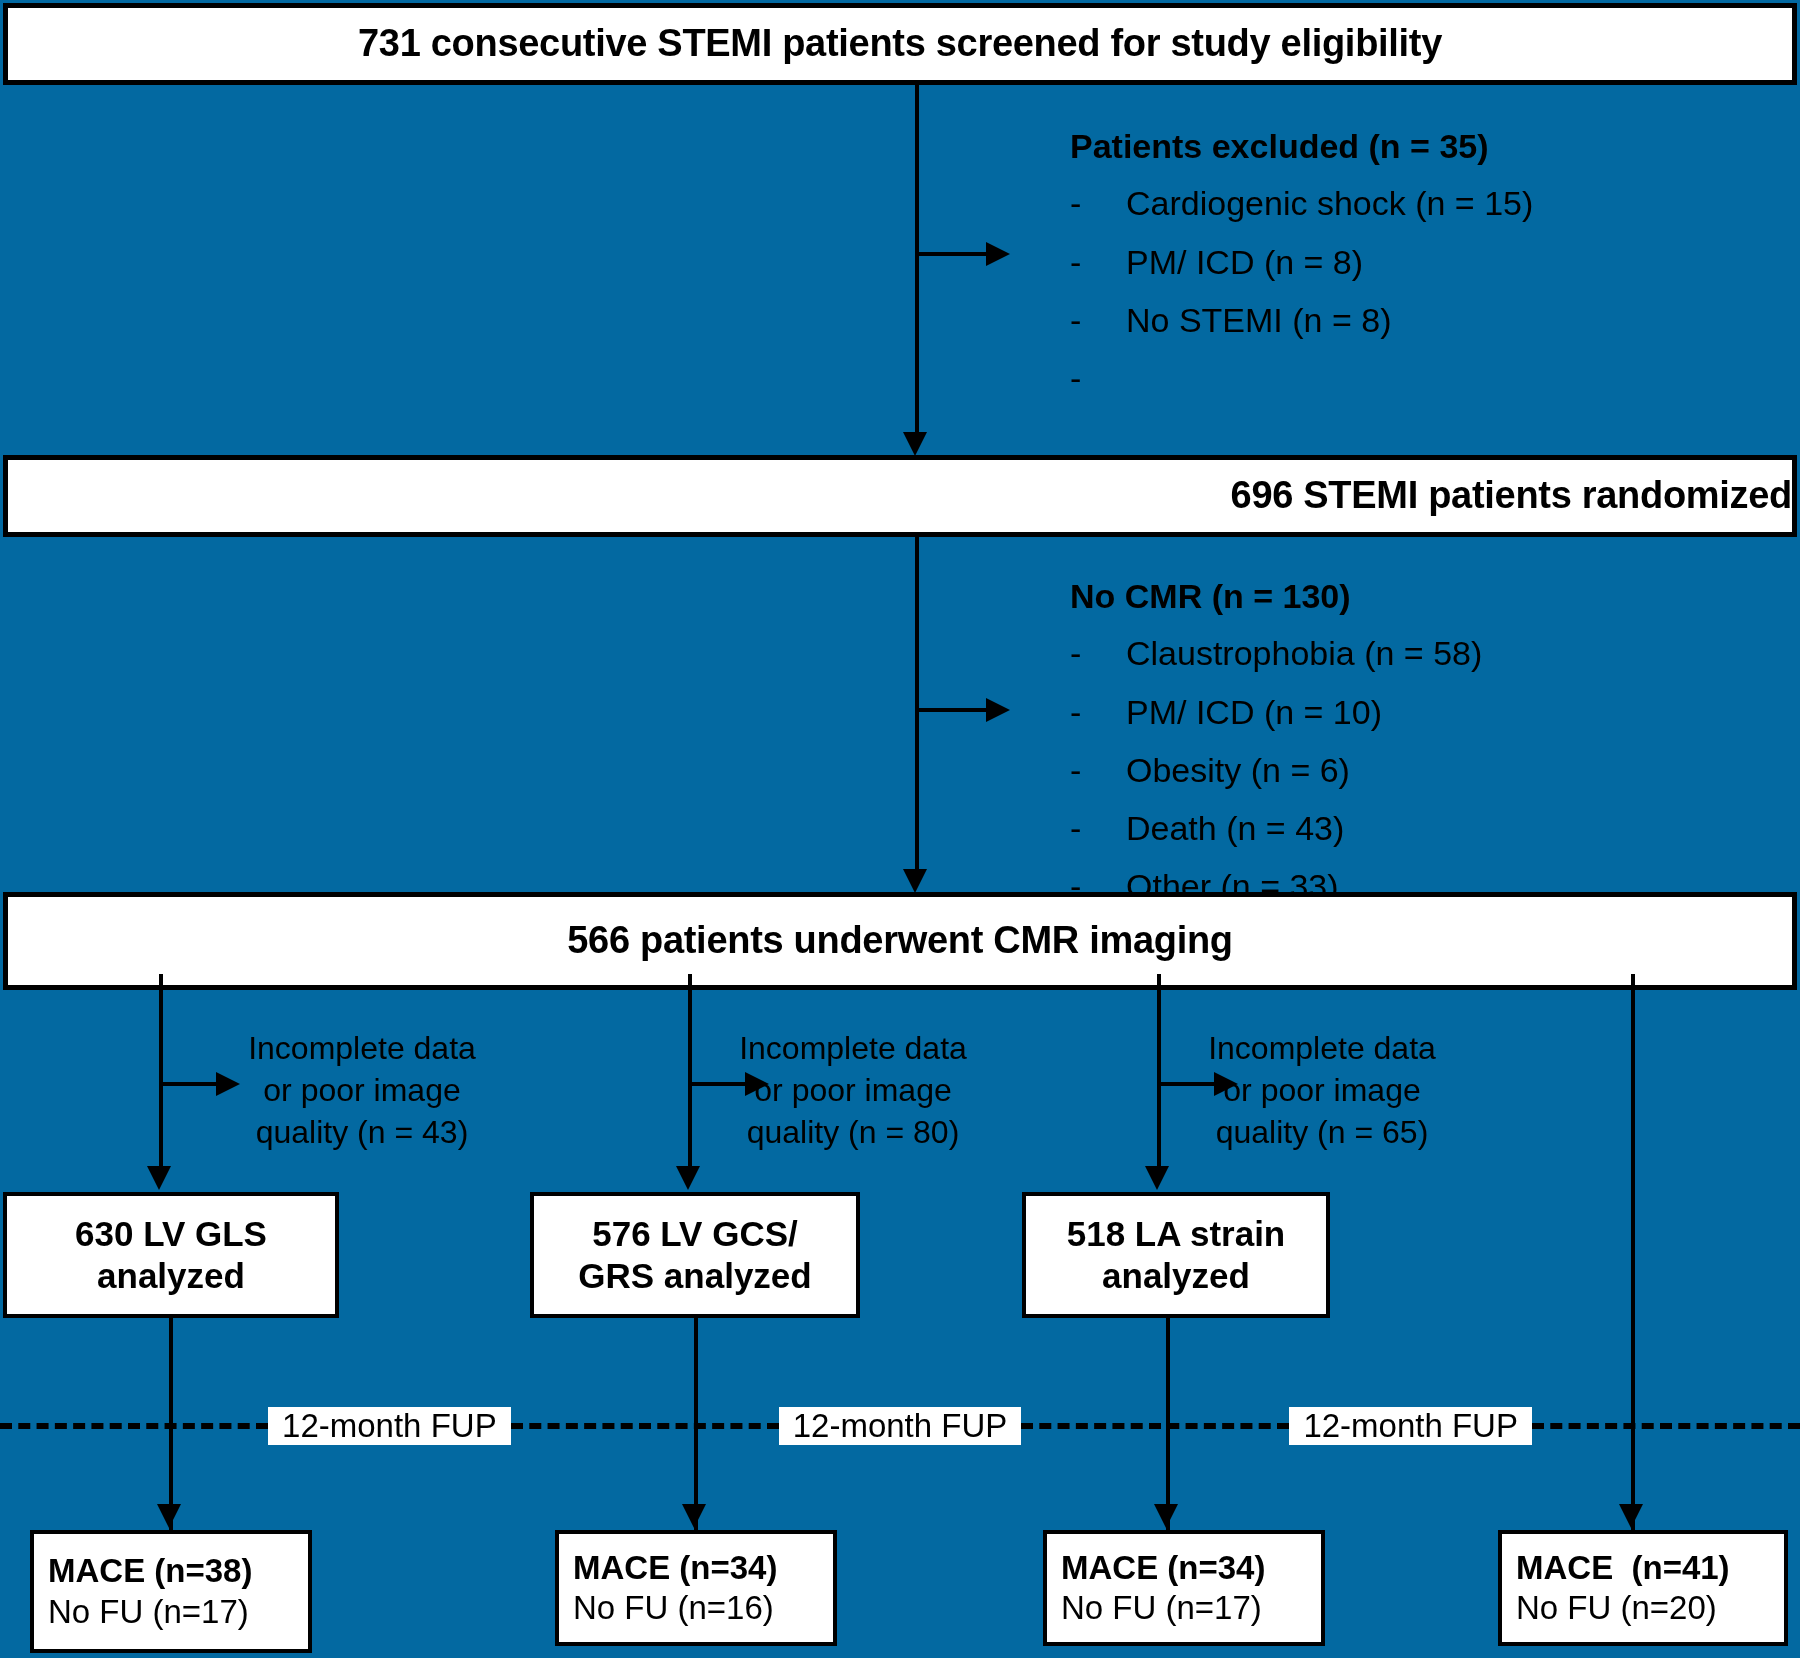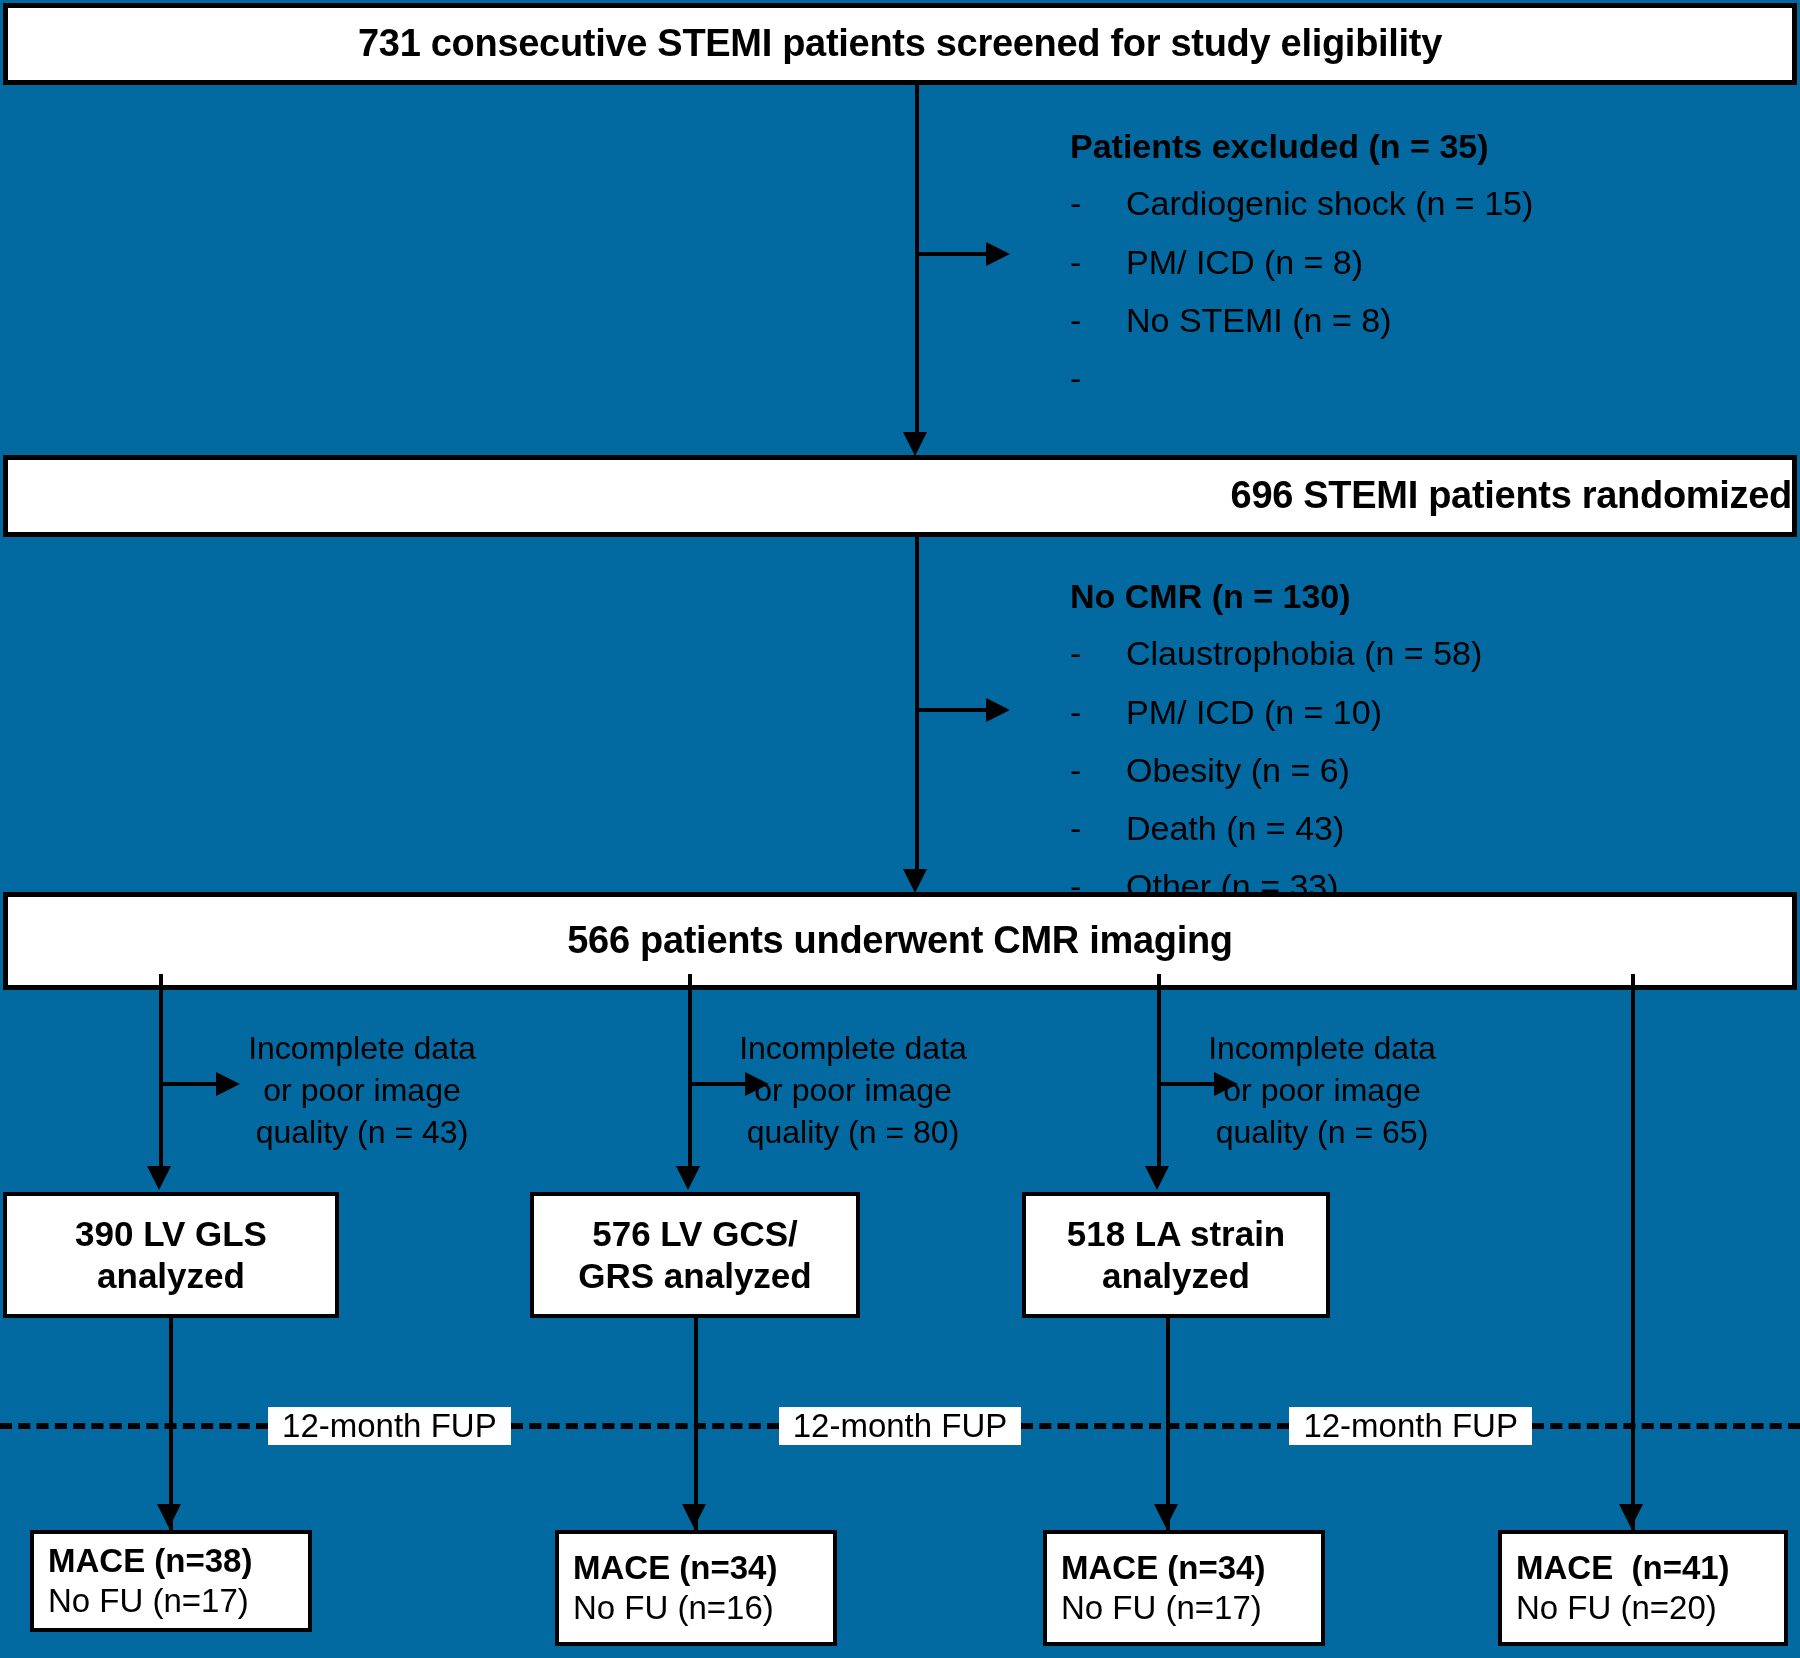--- a/index.html
+++ b/index.html
@@ -224,26 +224,26 @@
 
   <div class="vline" style="left:159px; top:974px; height:200px;"></div>
   <div class="arrow-down" style="left:147px; top:1166px;"></div>
   <div class="hline" style="left:159px; top:1082px; width:62px;"></div>
   <div class="arrow-right" style="left:216px; top:1072px;"></div>
   <div class="branch-caption" style="left:237px; top:1027px; width:250px;">Incomplete data
 or poor image
 quality (n = 43)</div>
 
   <div class="box box-thin" style="left:3px; top:1192px; width:336px; height:126px;">
-    <span class="box-small" style="white-space:pre-line;">390 LV GLS
+    <span class="box-small" style="white-space:pre-line;">630 LV GLS
 analyzed</span>
   </div>
   <div class="vline" style="left:169px; top:1318px; height:212px;"></div>
   <div class="arrow-down" style="left:157px; top:1504px;"></div>
-  <div class="box box-thin mace-box" style="left:30px; top:1530px; width:282px; height:102px;">
+  <div class="box box-thin mace-box" style="left:30px; top:1530px; width:282px; height:123px;">
     <span class="mace-line1">MACE (n=38)</span>
     <span class="mace-line2">No FU (n=17)</span>
   </div>
 
   <div class="vline" style="left:688px; top:974px; height:200px;"></div>
   <div class="arrow-down" style="left:676px; top:1166px;"></div>
   <div class="hline" style="left:688px; top:1082px; width:62px;"></div>
   <div class="arrow-right" style="left:745px; top:1072px;"></div>
   <div class="branch-caption" style="left:693px; top:1027px; width:320px;">Incomplete data
 or poor image

